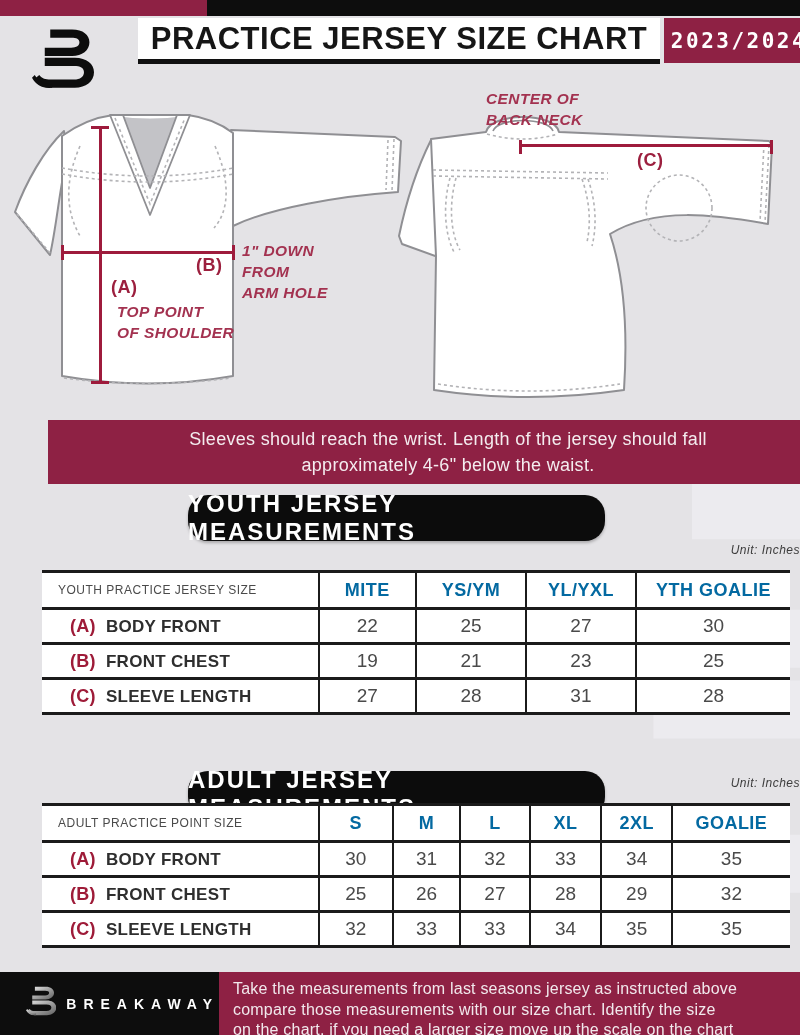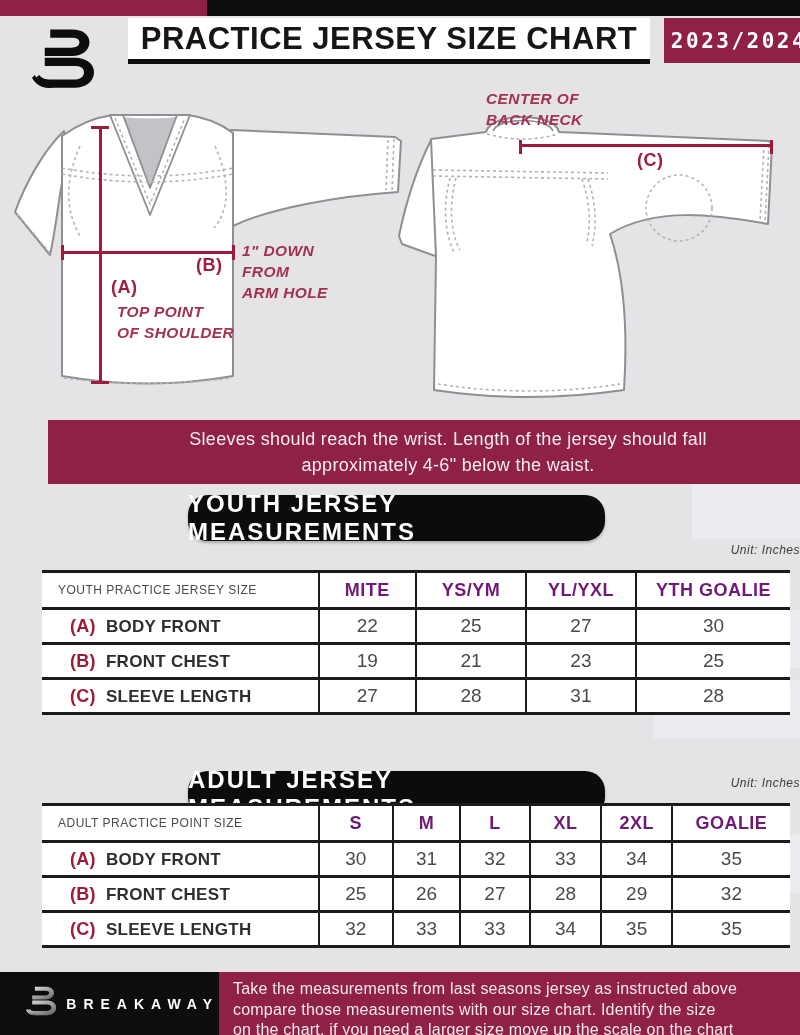--- a/index.html
+++ b/index.html
@@ -6,21 +6,21 @@
   html,body { background:#cfcfd2; }
   .page {
     position:relative; width:800px; height:1035px; overflow:hidden;
     background:#E4E3E6; font-family:"Liberation Sans", sans-serif;
   }
   .abs { position:absolute; }
   .maroon { background:#8E2144; }
   .blackbg { background:#0D0D0D; }
 
   
-  .title-bar { left:128px; top:18px; width:522px; height:46px; background:#ffffff;
+  .title-bar { left:138px; top:18px; width:522px; height:46px; background:#ffffff;
     border-bottom:5px solid #101010; display:flex; align-items:center; justify-content:center; }
   .title-text { font-size:31px; font-weight:800; color:#161616; letter-spacing:0.5px; }
   .season-box { left:664px; top:18px; width:150px; height:45px; display:flex; align-items:center; justify-content:center; }
   .season-text { font-family:"DejaVu Sans Mono", monospace; font-weight:bold; font-size:21px;
     color:#ffffff; letter-spacing:2.5px; }
 
   
   .mline { position:absolute; background:#9E1B3C; }
   .mkey { position:absolute; color:#9C1F3E; font-weight:bold; font-size:18px; letter-spacing:0.5px; }
   .mcaption { position:absolute; color:#A33250; font-style:italic; font-weight:600;
@@ -35,21 +35,21 @@
   .pill { width:417px; height:46px; border-radius:20px; display:flex; align-items:center;
     justify-content:center; background:#0C0C0C; box-shadow:0 2px 3px rgba(0,0,0,0.25); }
   .pill span { color:#ffffff; font-size:24px; font-weight:bold; letter-spacing:2px; }
   .unit { width:800px; text-align:right; font-style:italic; font-size:12px; color:#3C3C3C; letter-spacing:0.5px; }
 
   
   .tablewrap { left:42px; width:748px; }
   table.size { border-collapse:collapse; width:100%; table-layout:fixed; }
   table.size th, table.size td { background:#ffffff; border-top:3px solid #1B1B1B; border-bottom:3px solid #1B1B1B; }
   table.size th + th, table.size td + td { border-left:2px solid #1B1B1B; }
-  table.size th { height:37px; font-size:18px; font-weight:bold; color:#701a75; letter-spacing:0.5px; text-align:center; }
+  table.size th { height:37px; font-size:18px; font-weight:bold; color:#0369a1; letter-spacing:0.5px; text-align:center; }
   table.size th.rowhead { font-weight:400; color:#4A4A4A; font-size:12px; text-align:left; padding-left:16px;margin-top:8px; }
   table.size td { height:35px; text-align:center; color:#4A4A4A; font-size:19px; }
   table.size td.rowlabel { text-align:left; padding-left:28px; color:#2E2E2E; font-size:17px; font-weight:600; letter-spacing:0.3px; }
   td.rowlabel .key { color:#9E1B38; font-weight:bold; font-size:18px; margin-right:10px; }
 
   
   .footer-black { left:0; top:972px; width:219px; height:63px; display:flex; align-items:center; }
   .footer-maroon { left:219px; top:972px; width:581px; height:63px; padding:7px 0 0 14px; }
   .footer-maroon div { color:#F1E8EC; font-size:16px; line-height:20.5px; letter-spacing:0.2px; }
   .brand-text { color:#ffffff; font-size:14px; font-weight:600; letter-spacing:7px; margin-left:10px; }

